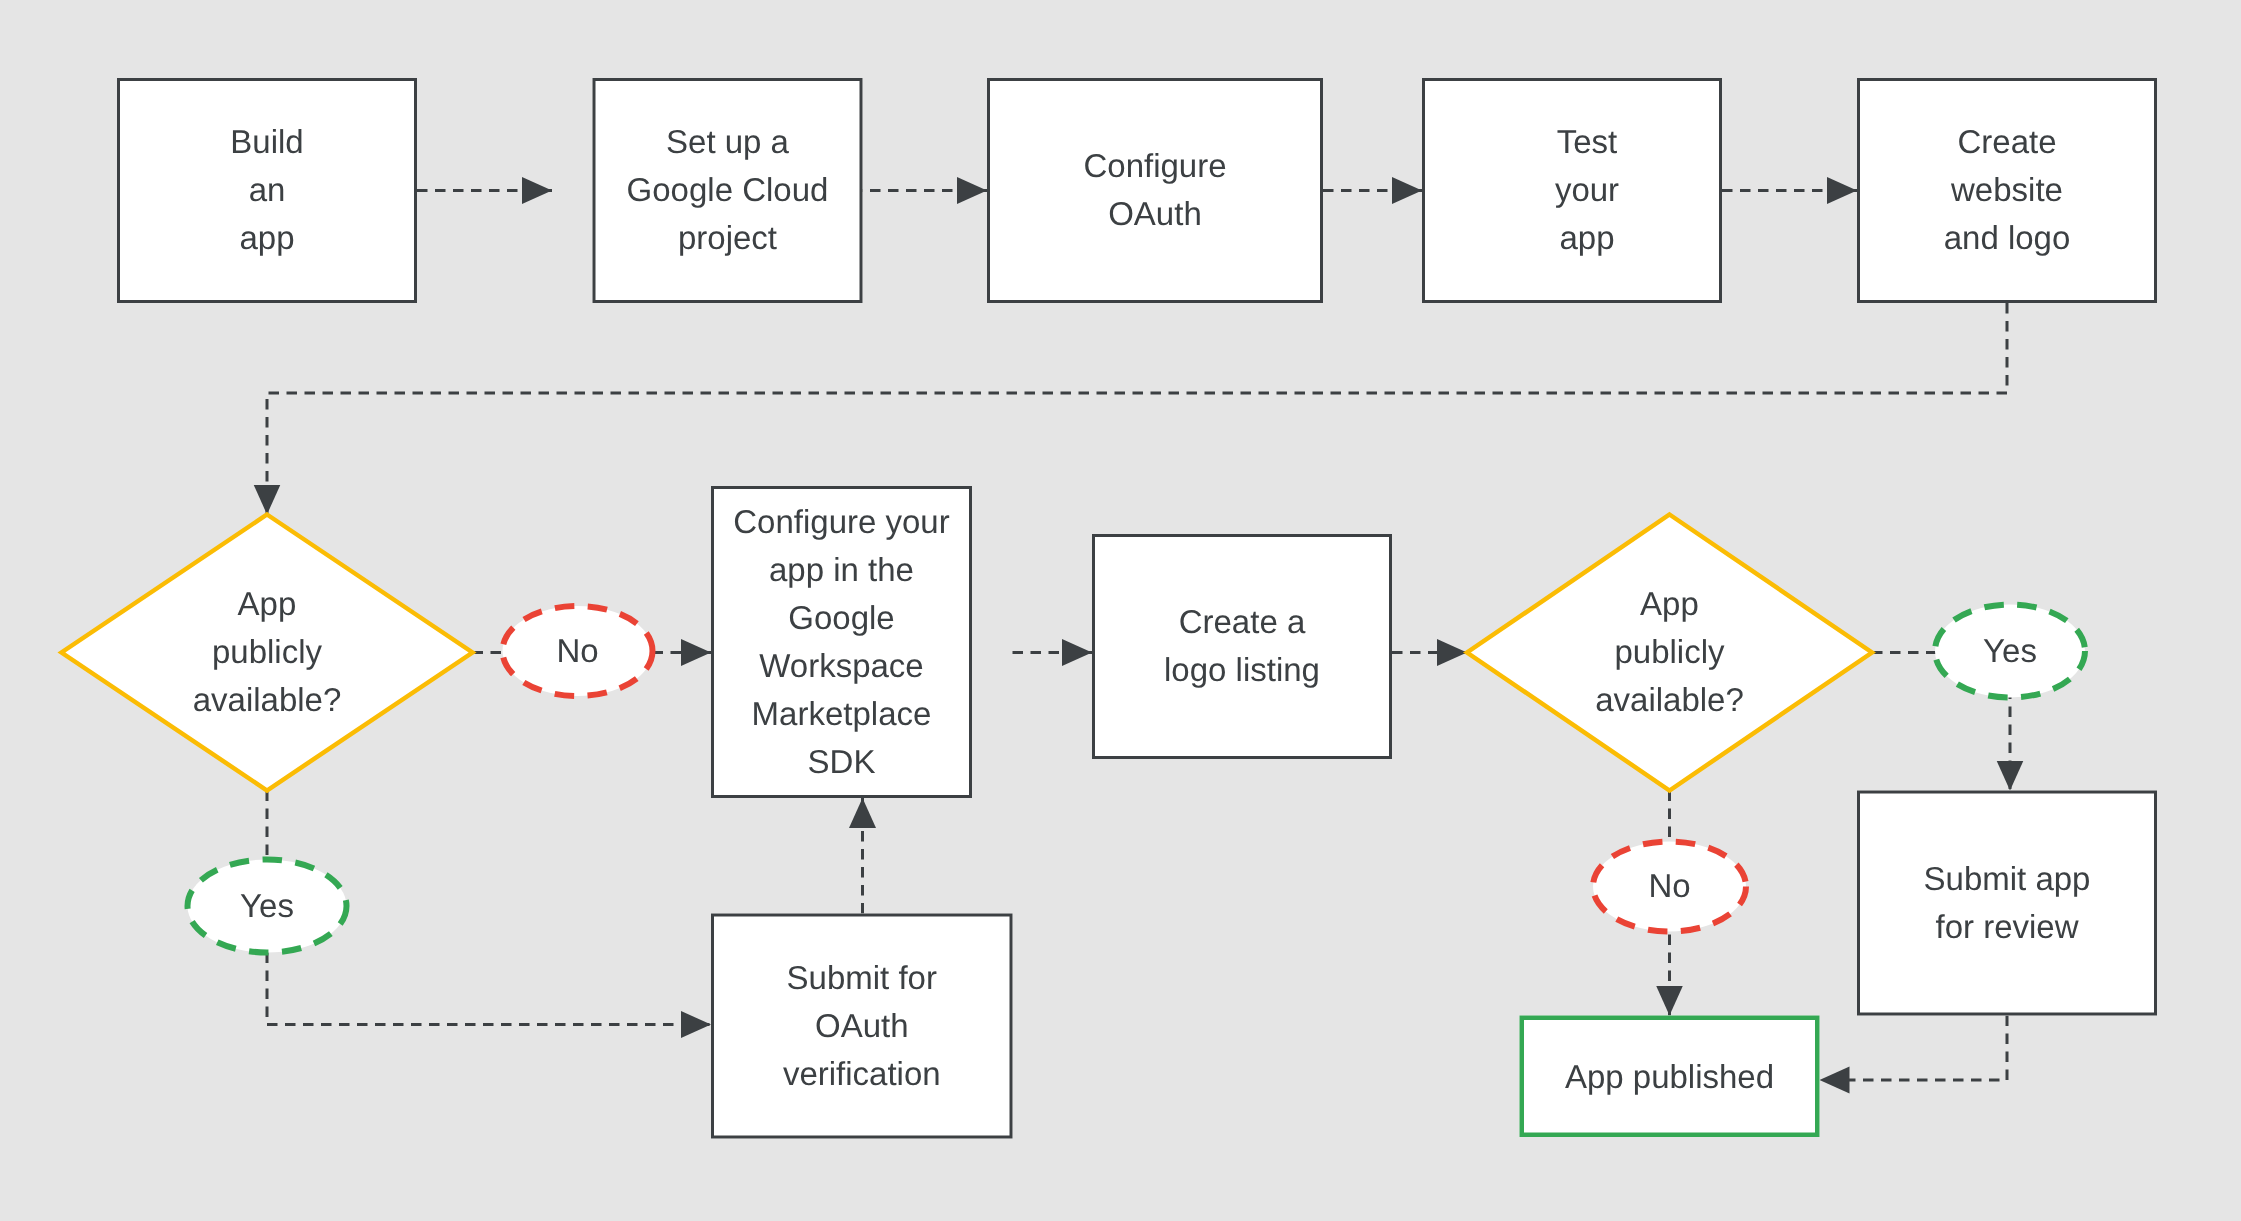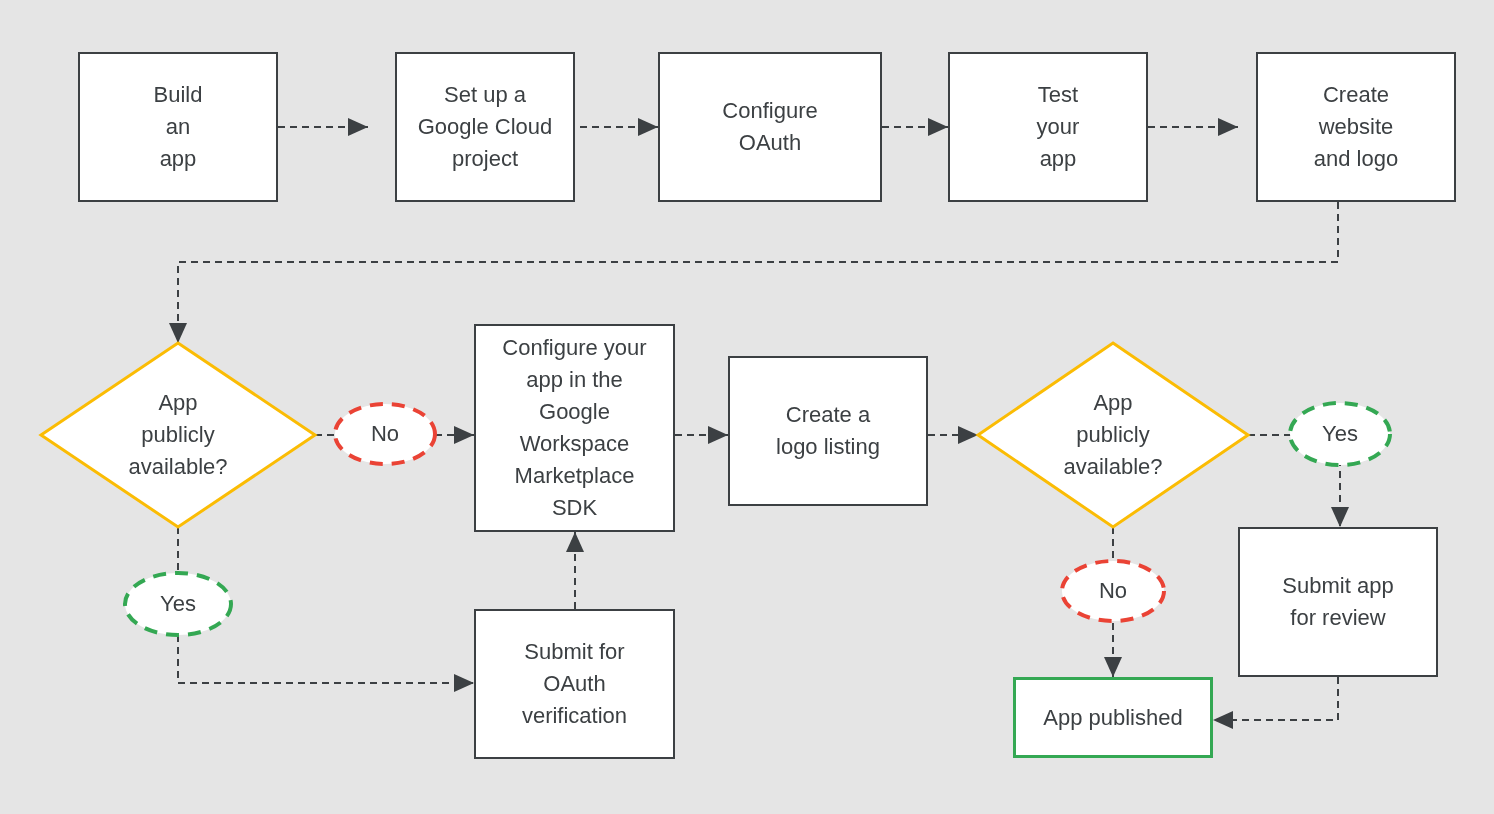--- a/index.html
+++ b/index.html
@@ -87,25 +87,25 @@
 Google Cloud
 project</div>
 
   <div class="node process" style="left:658px; top:52px; width:224px; height:150px;">Configure
 OAuth</div>
 
   <div class="node process" style="left:948px; top:52px; width:200px; height:150px;padding-left:20px;">Test
 your
 app</div>
 
-  <div class="node process" style="left:1238px; top:52px; width:200px; height:150px;margin-left:18px;">Create
+  <div class="node process" style="left:1238px; top:52px; width:200px; height:150px;">Create
 website
 and logo</div>
 
-  <div class="node process" style="left:474px; top:324px; width:201px; height:208px;">Configure your
+  <div class="node process" style="left:474px; top:324px; width:174px; height:208px;">Configure your
 app in the
 Google
 Workspace
 Marketplace
 SDK</div>
 
   <div class="node process" style="left:728px; top:356px; width:200px; height:150px;">Create a
 logo listing</div>
 
   <div class="node process" style="left:474px; top:609px; width:201px; height:150px;">Submit for

